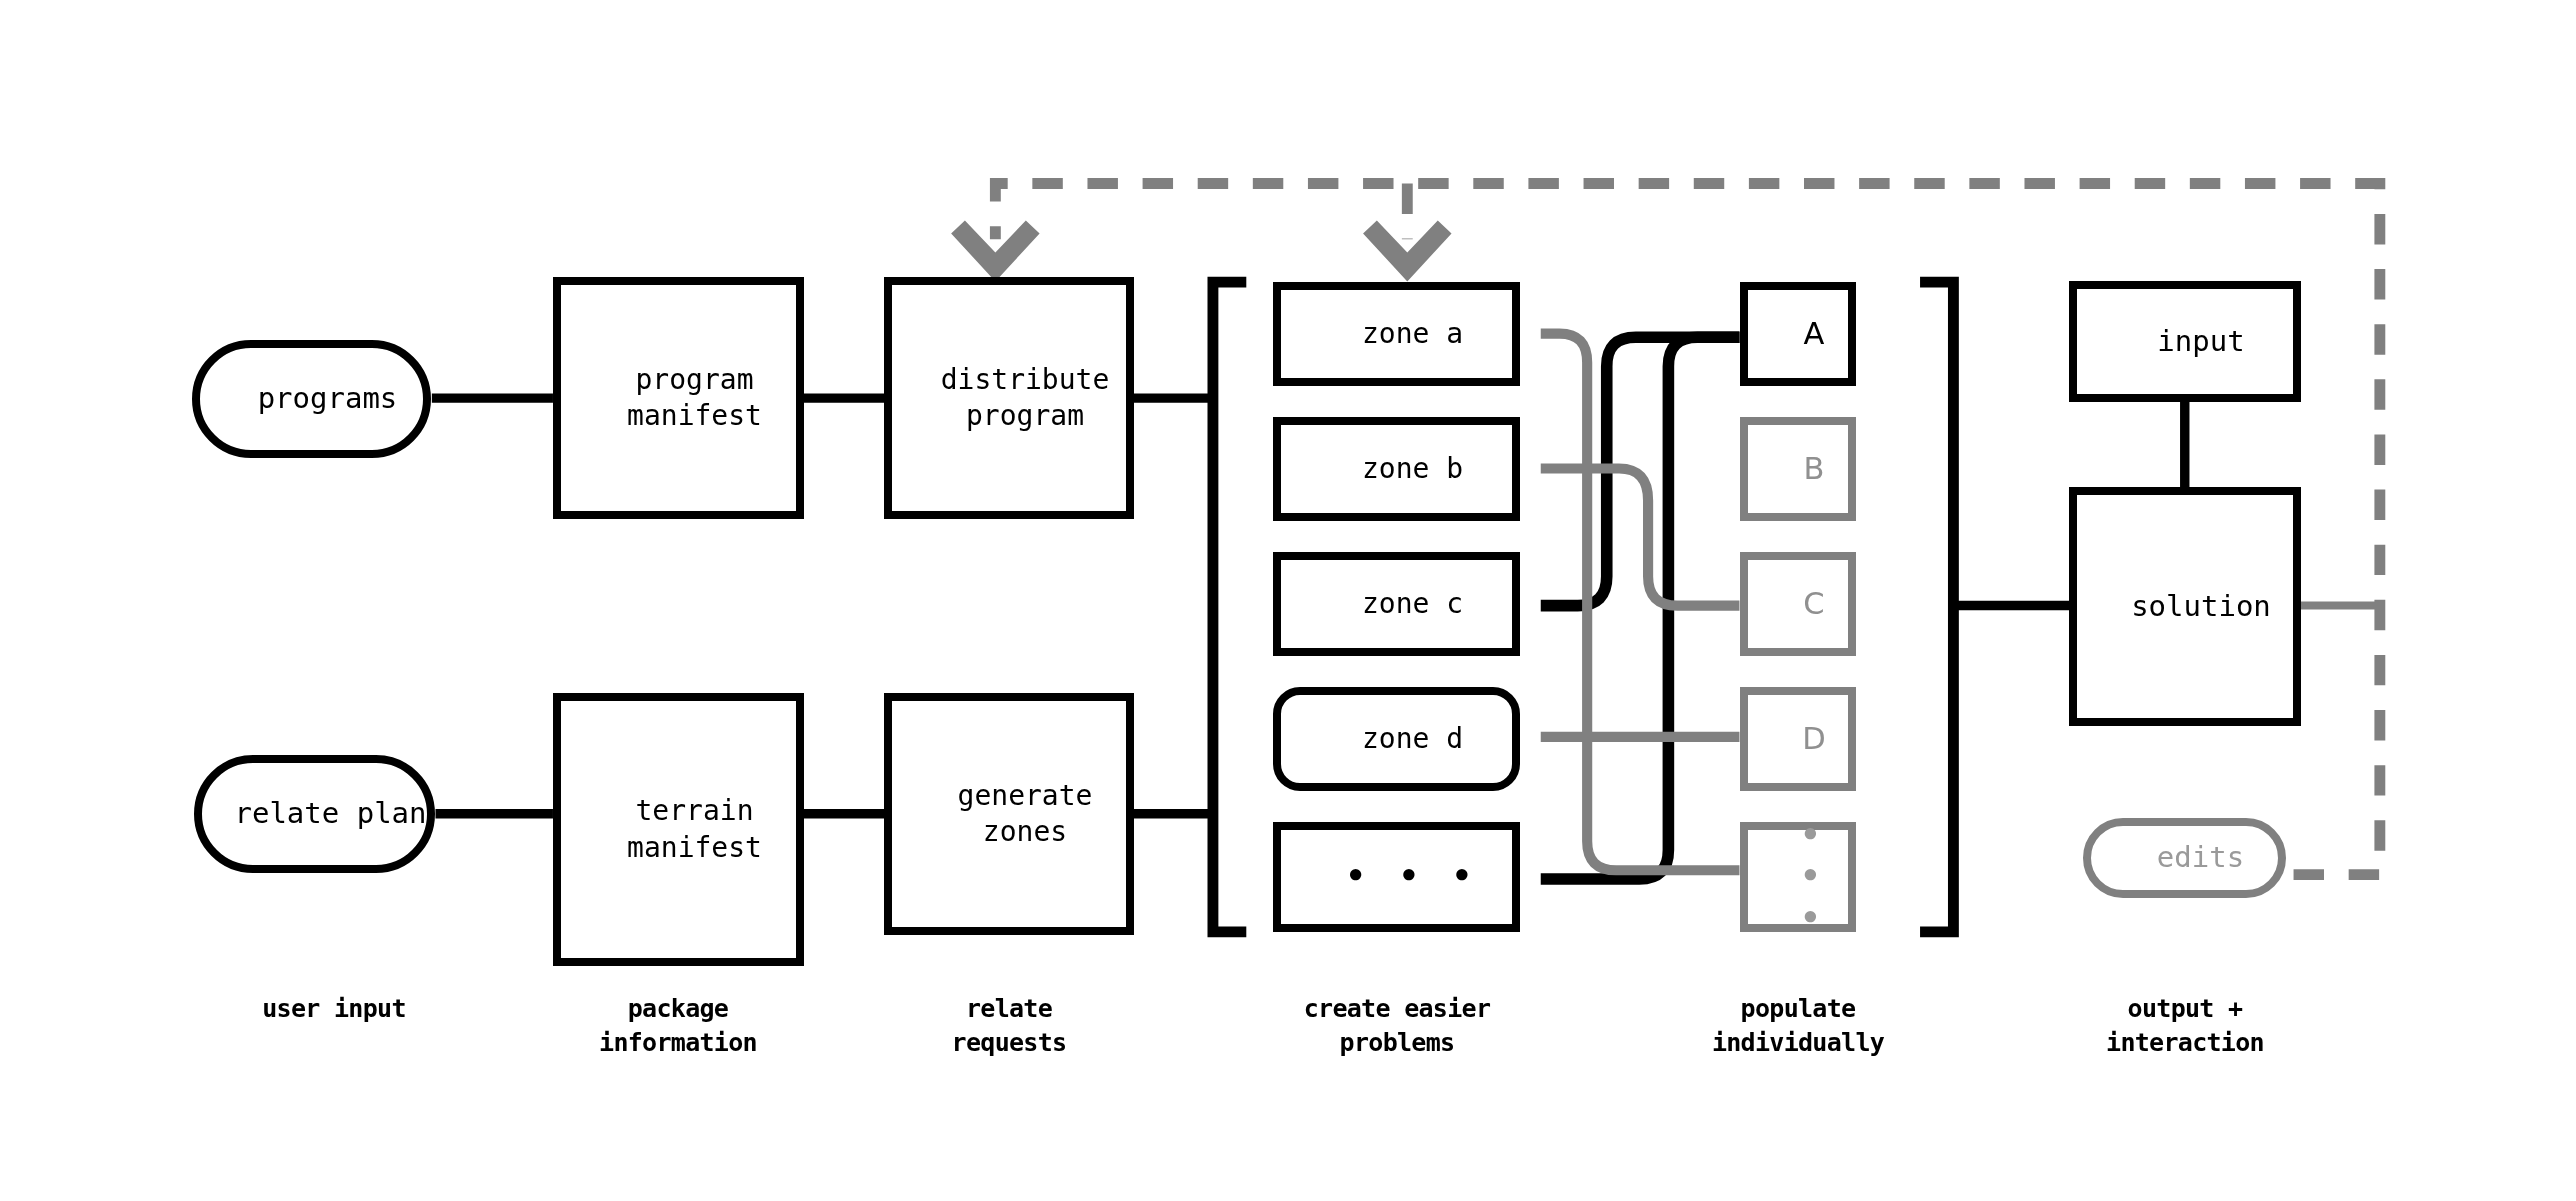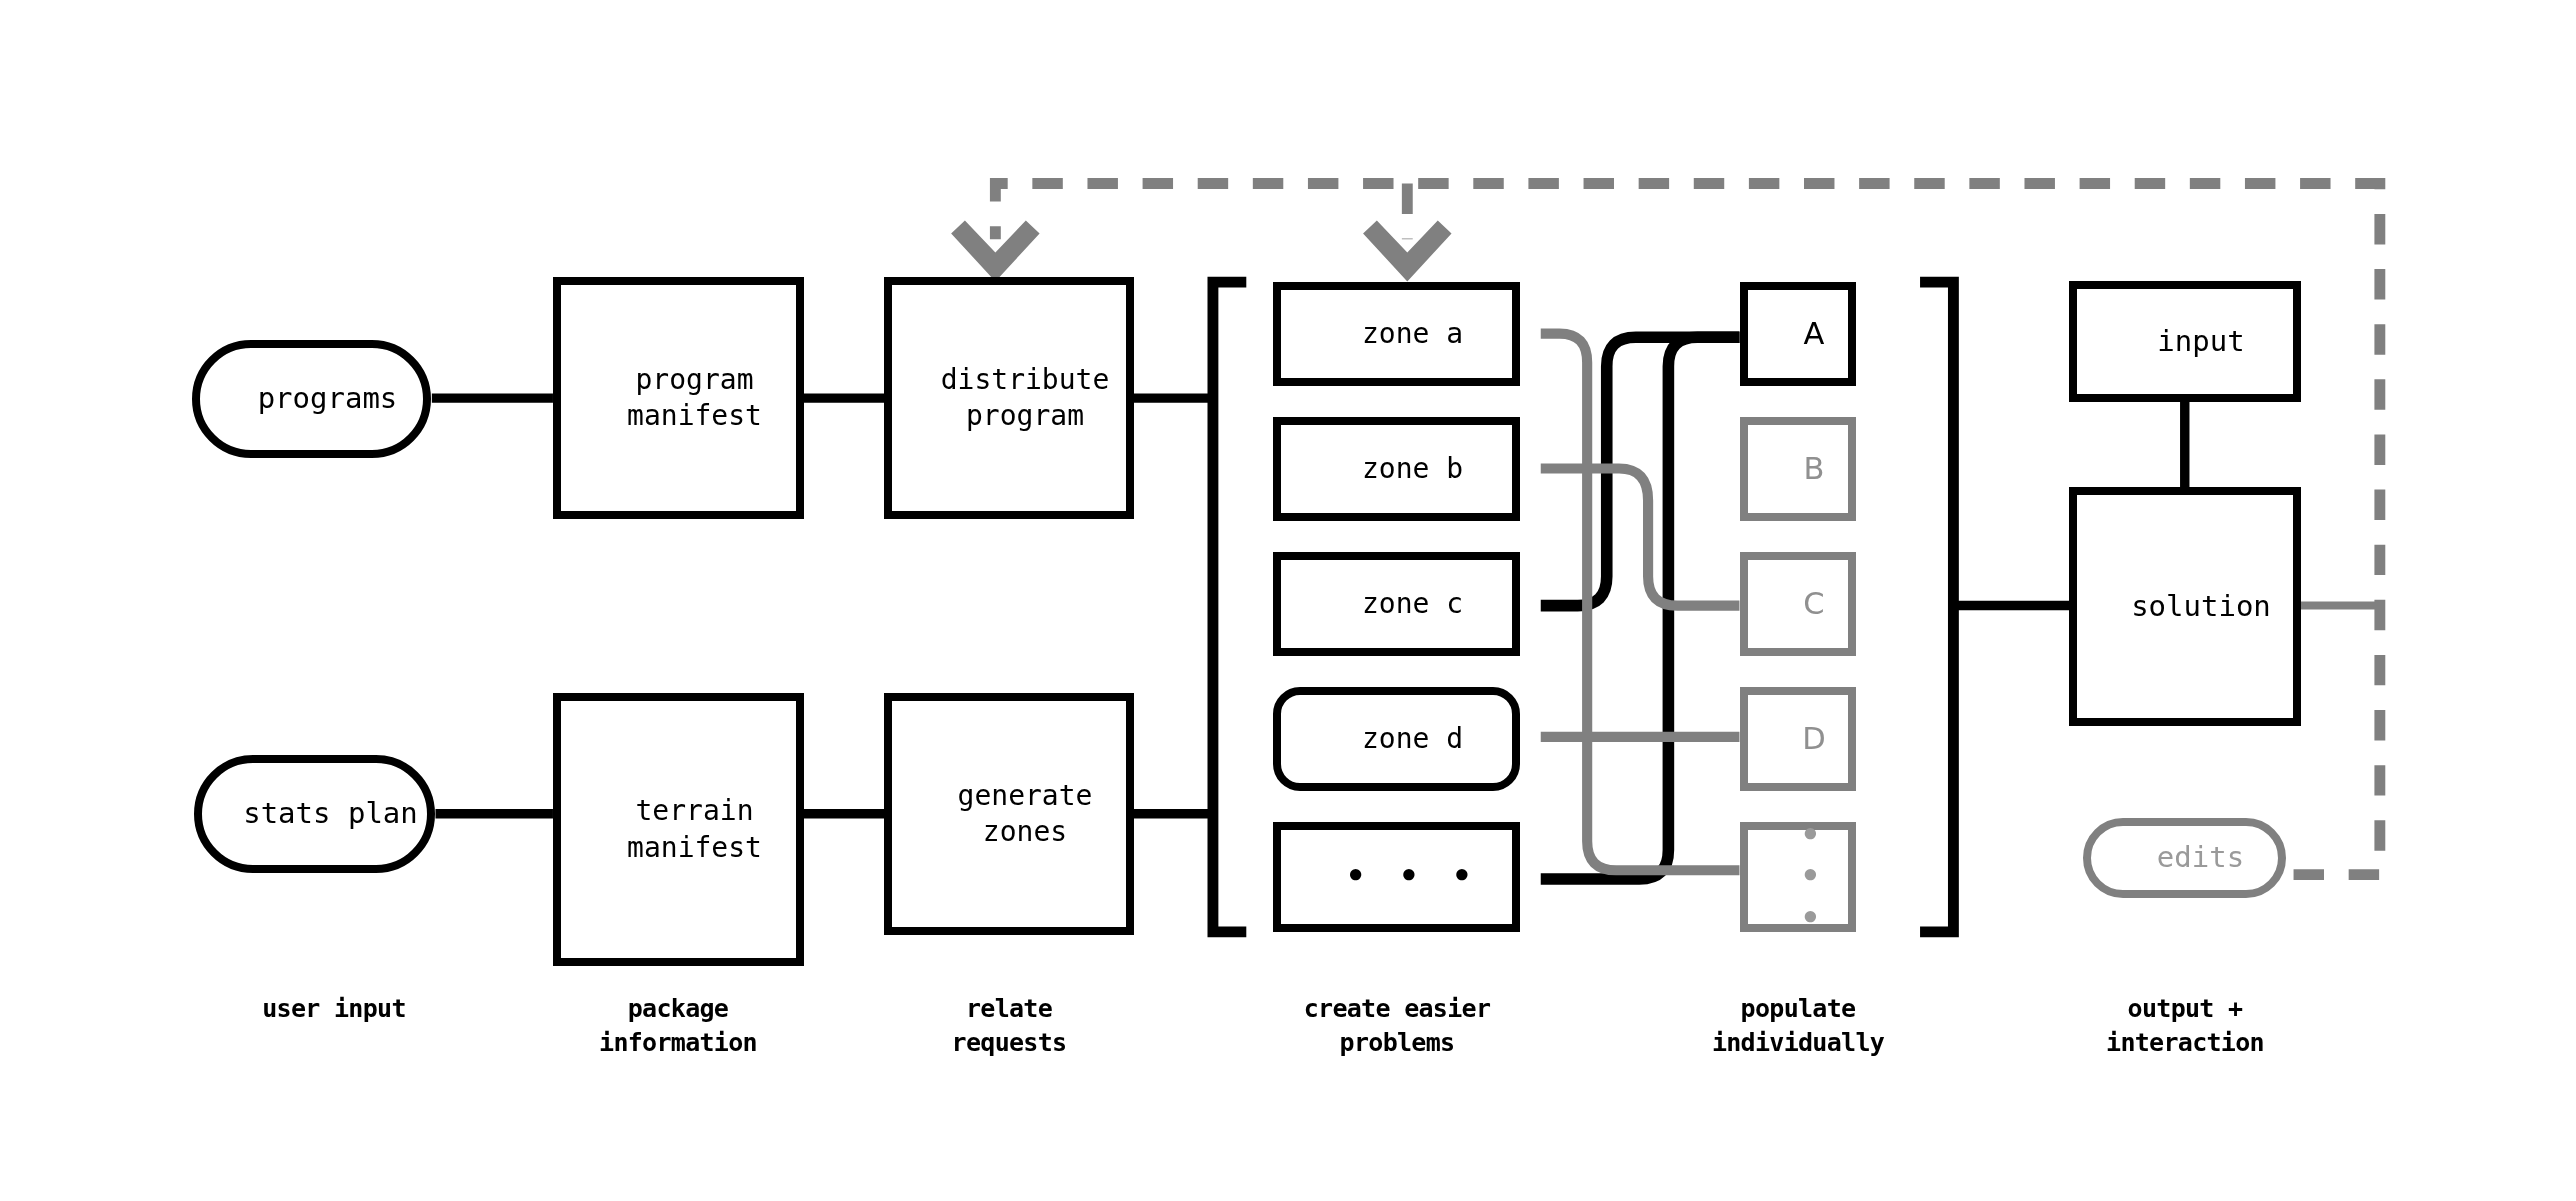--- a/index.html
+++ b/index.html
@@ -79,21 +79,21 @@
       <path d="M 1372 388 L 1311 322 L 1330 304 L 1372 348 L 1414 304 L 1433 322 Z"></path>
       <path d="M 1940 388 L 1879 322 L 1898 304 L 1940 348 L 1982 304 L 2001 322 Z"></path>
     </g>
   </svg>
 
   <div class="node pill t-lg" style="left:192px;top:340px;width:239px;height:118px;">
     <span>programs</span>
   </div>
 
   <div class="node pill t-lg" style="left:194px;top:755px;width:241px;height:118px;">
-    <span>stats plan</span>
+    <span>relate plan</span>
   </div>
 
   <div class="node box t-md" style="left:553px;top:277px;width:251px;height:242px;flex-direction:column;">
     <span>program</span>
     <span>manifest</span>
   </div>
 
   <div class="node box t-md" style="left:553px;top:693px;width:251px;height:273px;flex-direction:column;">
     <span>terrain</span>
     <span>manifest</span>

